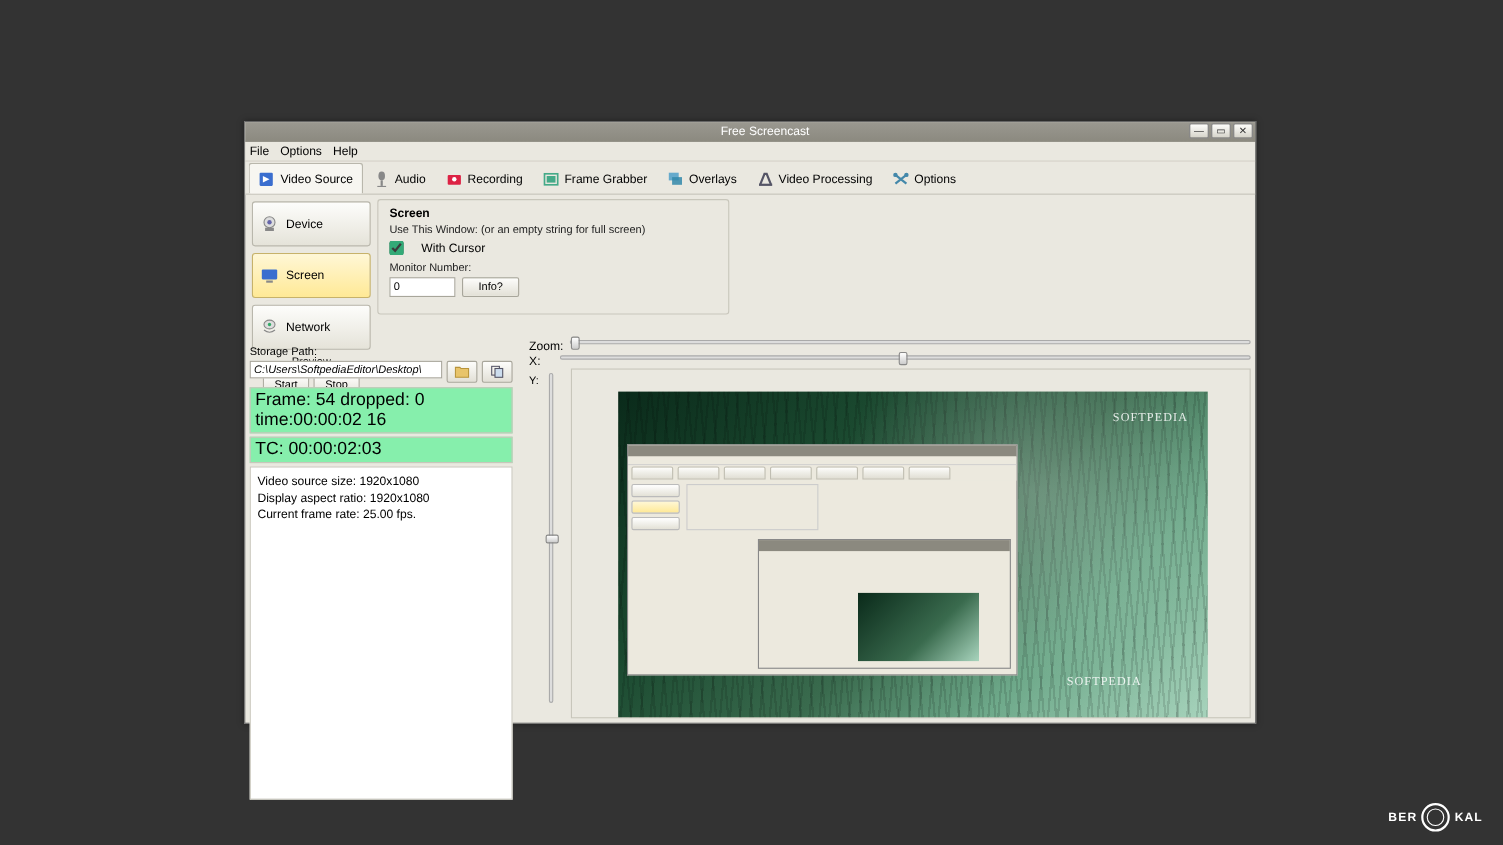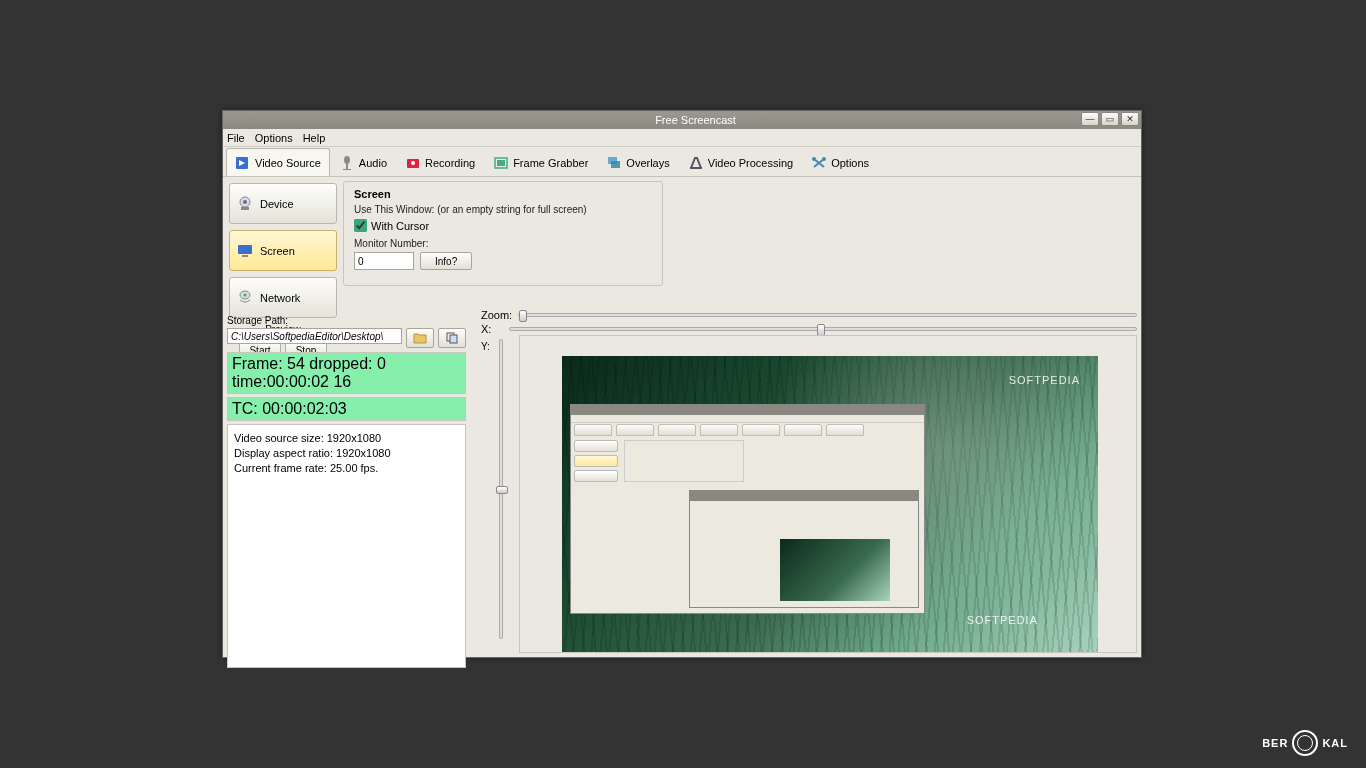--- a/index.html
+++ b/index.html
@@ -22,42 +22,42 @@
   .prevlabel { text-align:center; font-size:10px; }
   .prevbtns { display:flex; gap:4px; justify-content:center; }
   .smallbtn { height:18px; width:42px; background: linear-gradient(#fdfdfb,#e5e3d9); border:1px solid #b0aea3; border-radius:2px; cursor:pointer; font-size:10px; }
   .panel { flex:1; padding:4px 8px 0 0; }
   .group { border:1px solid #c8c6bb; border-radius:3px; padding:6px 10px 10px; width:320px; background:#eae8e0; margin-bottom:8px; }
   .group .gtitle { font-weight:bold; margin-bottom:4px; }
   .hint { font-size:10px; color:#222; margin-bottom:3px; }
   .row { display:flex; align-items:center; gap:6px; margin-bottom:5px; }
   .tin { height:18px; border:1px solid #a8a69b; background:#fff; padding:0 3px; font-size:10px; }
   .btn { height:18px; background: linear-gradient(#fdfdfb,#e2e0d6); border:1px solid #a8a69b; border-radius:2px; padding:0 14px; cursor:pointer; font-size:10px; }
-  .chkrow { display:flex; align-items:center; gap:4px; margin:4px 0 6px; }
+  .chkrow { display:flex; align-items:center; gap:16px; margin:4px 0 6px; }
   .chk { width:13px; height:13px; accent-color:#3a7; }
   .lowerleft { position:absolute; left:4px; top:204px; width:239px; }
   .splabel { font-size:10px; margin-bottom:2px; display:block; }
   .sprow { display:flex; gap:4px; margin-bottom:4px; }
   .iconbtn { width:28px; height:20px; background:linear-gradient(#fdfdfb,#e2e0d6); border:1px solid #a8a69b; border-radius:2px; cursor:pointer; display:flex; align-items:center; justify-content:center; }
   .statline { border:1px solid #c8c6bb; background:#86efac; padding:2px 4px; font-size:16px; margin-bottom:3px; }
-  .infobox { border:1px solid #c8c6bb; background:#fff; height:244px; padding:6px; font-size:10px; line-height:1.35; }
+  .infobox { border:1px solid #c8c6bb; background:#fff; height:303px; padding:6px; font-size:10px; line-height:1.35; }
   .previewarea { position:absolute; left:258px; top:198px; right:4px; bottom:4px; }
-  .zoomrow { display:flex; align-items:center; gap:6px; font-size:10px; margin-bottom:2px; }
+  .zoomrow { display:flex; gap:6px; font-size:10px; margin-bottom:2px; }
   .slidetrack { flex:1; height:4px; background:#ddd; border:1px solid #aaa; position:relative; border-radius:2px; }
   .slidethumb { position:absolute; top:-4px; width:8px; height:12px; background:linear-gradient(#fff,#ccc); border:1px solid #888; border-radius:2px; cursor:pointer; }
   .xy { font-size:10px; position:absolute; }
   .canvasframe { position:absolute; left:38px; top:26px; right:0; bottom:0; border:1px solid #c8c6bb; background:#eae8e0; overflow:hidden; }
   .vslider { position:absolute; left:18px; top:30px; width:4px; height:300px; background:#ddd; border:1px solid #aaa; border-radius:2px; }
   .vthumb { position:absolute; left:-4px; width:12px; height:8px; background:linear-gradient(#fff,#ccc); border:1px solid #888; border-radius:2px; cursor:pointer; }
   .shot { position:absolute; left:42px; top:20px; width:536px; height:300px; background:linear-gradient(135deg,#0a2a1a 0%,#1b4a30 30%,#3a6b4e 55%,#6ea98a 75%,#a8d4bd 100%); overflow:hidden; }
   .shot::before { content:""; position:absolute; inset:0; background:
      radial-gradient(circle at 70% 30%, rgba(255,255,255,.25), transparent 40%),
      repeating-linear-gradient(95deg, rgba(0,0,0,.12) 0 2px, transparent 2px 9px),
      repeating-linear-gradient(85deg, rgba(0,0,0,.12) 0 2px, transparent 2px 11px); }
-  .wm { position:absolute; color:#fff; font-family:Liberation Sans, sans-serif; font-size:11px; letter-spacing:1px; opacity:.85; }
+  .wm { position:absolute; color:#fff; font-family:Liberation Serif, serif; font-size:11px; letter-spacing:1px; opacity:.85; }
   .nested { position:absolute; left:8px; top:48px; width:355px; height:210px; background:#ece9de; border:1px solid #888; }
   .nested .nt { height:10px; background:#8b897f; }
   .nested .nmenu { height:8px; background:#ece9de; border-bottom:1px solid #ccc; }
   .nested .ntabs { height:14px; background:#ece9de; display:flex; gap:4px; padding:1px 3px; }
   .nested .ntab { flex:0 0 auto; width:38px; background:linear-gradient(#fdfdfb,#e0ded3); border:1px solid #c0beb2; border-radius:2px 2px 0 0; }
   .nested .nb { display:flex; height:calc(100% - 32px); }
   .nested .nlc { width:50px; padding:3px; display:flex; flex-direction:column; gap:3px; }
   .nested .nbtn { height:12px; background:linear-gradient(#fff,#e3e1d6); border:1px solid #bbb; border-radius:2px; }
   .nested .nbtn.y { background:linear-gradient(#fff7d6,#ffe996); }
   .nested .npanel { flex:1; padding:3px; }

